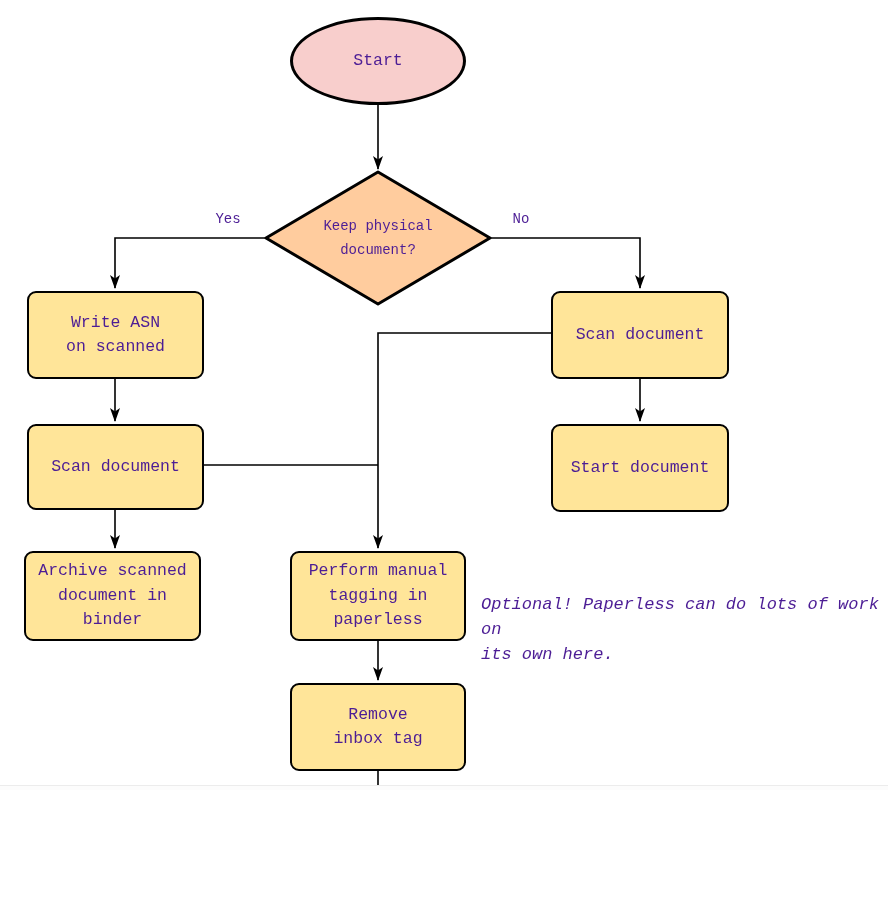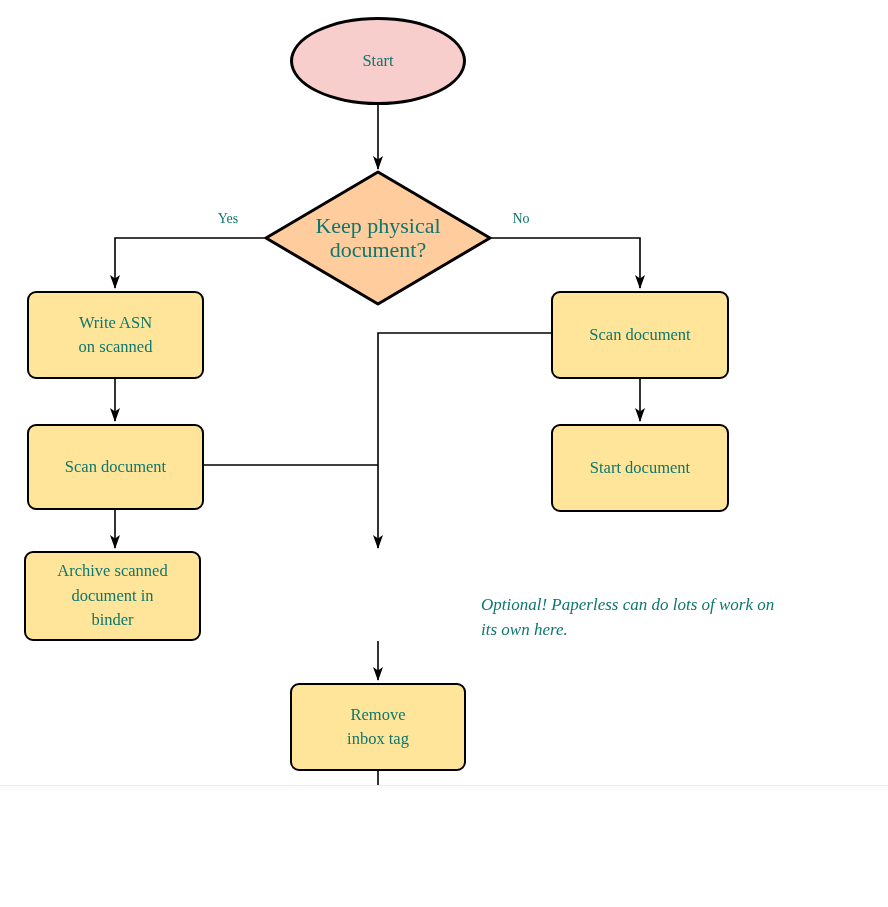--- a/index.html
+++ b/index.html
@@ -6,22 +6,22 @@
     --terminator-fill:#F8CECC;
     --decision-fill:#FFCC9E;
     --process-fill:#FFE599;
     --stroke:#000000;
   }
   html,body{margin:0;padding:0;background:#ffffff;}
   .stage{
     position:relative;
     width:888px;height:790px;
     background:#ffffff;
-    font-family:Liberation Serif, serif;
-    color:#0f766e;
+    font-family:Liberation Mono, monospace;
+    color:#4c1d95;
     overflow:hidden;
   }
   .edges-svg{position:absolute;left:0;top:0;width:888px;height:907px;}
   .node{
     position:absolute;
     display:flex;align-items:center;justify-content:center;
     text-align:center;
     box-sizing:border-box;
     font-size:16.5px;line-height:24.5px;
     white-space:pre-line;
@@ -33,21 +33,21 @@
   }
   .terminator{
     background:var(--terminator-fill);
     border:3px solid var(--stroke);
     border-radius:50%;
   }
   .decision-label{
     position:absolute;
     display:flex;align-items:center;justify-content:center;
     text-align:center;
-    font-size:22px;line-height:24.5px;
+    font-size:14px;line-height:24.5px;
     white-space:pre-line;
   }
   .edge-label{
     position:absolute;
     font-size:14px;
     text-align:center;
   }
   .note{
     position:absolute;
     font-size:17px;
@@ -113,20 +113,25 @@
   </div>
 
   <div class="node process" style="left:551px;top:291px;width:178px;height:88px">
     <span>Scan document</span>
   </div>
 
   <div class="node process" style="left:551px;top:424px;width:178px;height:88px">
     <span>Start document</span>
   </div>
 
+  <div class="node process" style="left:290px;top:551px;width:176px;height:90px">
+    <span>Perform manual
+tagging in
+paperless</span>
+  </div>
 
   <div class="node process" style="left:290px;top:683px;width:176px;height:88px">
     <span>Remove
 inbox tag</span>
   </div>
 
   <div class="node terminator" style="left:290px;top:813px;width:176px;height:86px">
     <span>End</span>
   </div>
 

